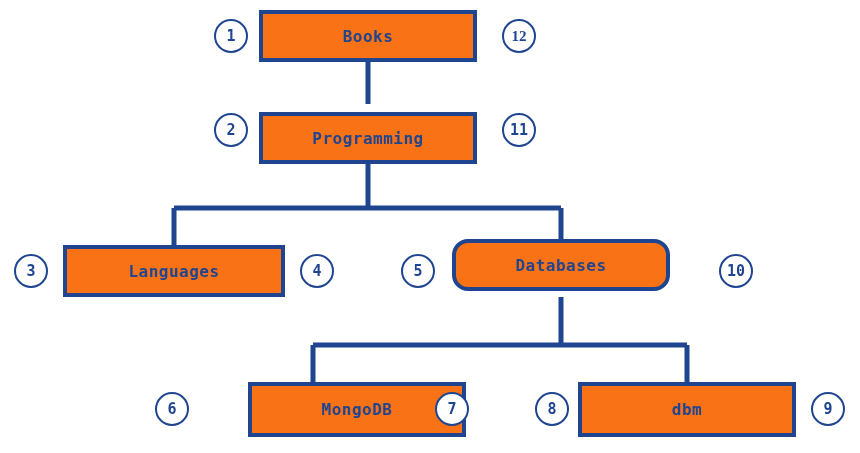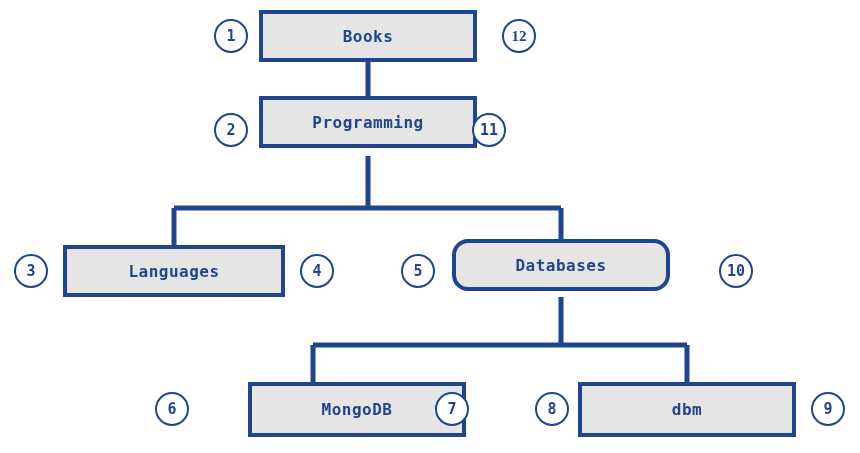--- a/index.html
+++ b/index.html
@@ -22,21 +22,21 @@
     left: 0;
     top: 0;
     width: 860px;
     height: 453px;
     display: block;
   }
   .node-box {
     position: absolute;
     box-sizing: border-box;
     border: 4px solid #1F4590;
-    background: #e5e5e5;
+    background: #f97316;
     display: flex;
     align-items: center;
     justify-content: center;
     color: #1F4590;
     font-family: "DejaVu Sans Mono", "Liberation Mono", monospace;
     font-size: 16px;
     font-weight: bold;
     letter-spacing: 0.5px;
     white-space: nowrap;
   }
@@ -83,27 +83,27 @@
   <div class="node-box" style="left:259px; top:10px; width:218px; height:52px;">
     <span>Books</span>
   </div>
   <div class="marker" style="left:214px; top:19px;">
     <span>1</span>
   </div>
   <div class="marker" style="left:502px; top:19px;font-family:Liberation Serif, serif;">
     <span>12</span>
   </div>
 
-  <div class="node-box" style="left:259px; top:96px; width:218px; height:52px;">
+  <div class="node-box" style="left:259px; top:112px; width:218px; height:52px;">
     <span>Programming</span>
   </div>
   <div class="marker" style="left:214px; top:113px;">
     <span>2</span>
   </div>
-  <div class="marker" style="left:472px; top:113px;">
+  <div class="marker" style="left:502px; top:113px;">
     <span>11</span>
   </div>
 
   <div class="node-box" style="left:63px; top:245px; width:222px; height:52px;">
     <span>Languages</span>
   </div>
   <div class="marker" style="left:14px; top:254px;">
     <span>3</span>
   </div>
   <div class="marker" style="left:300px; top:254px;">

